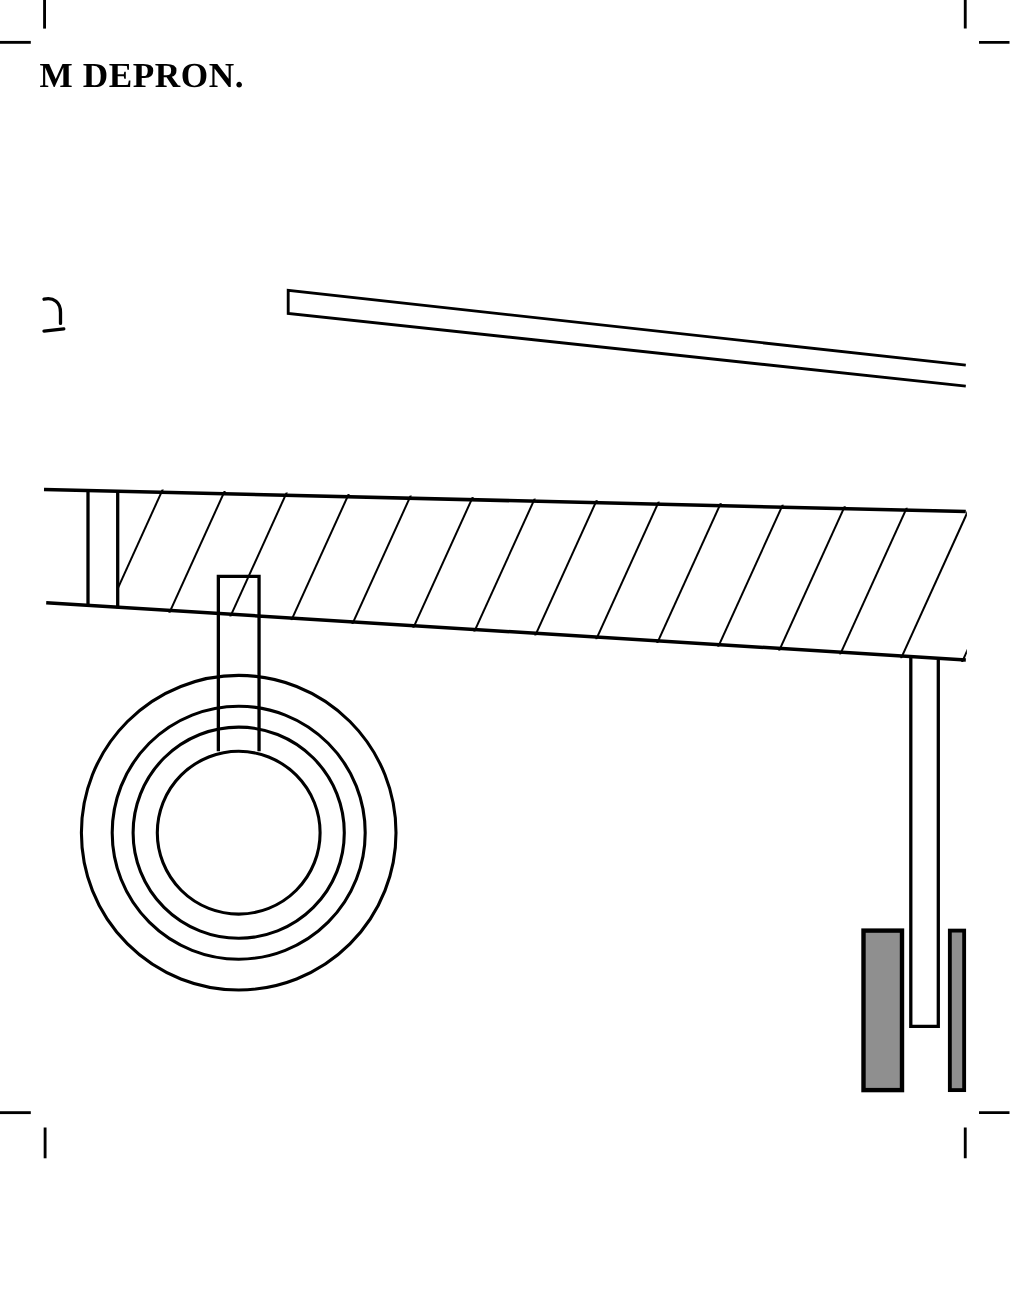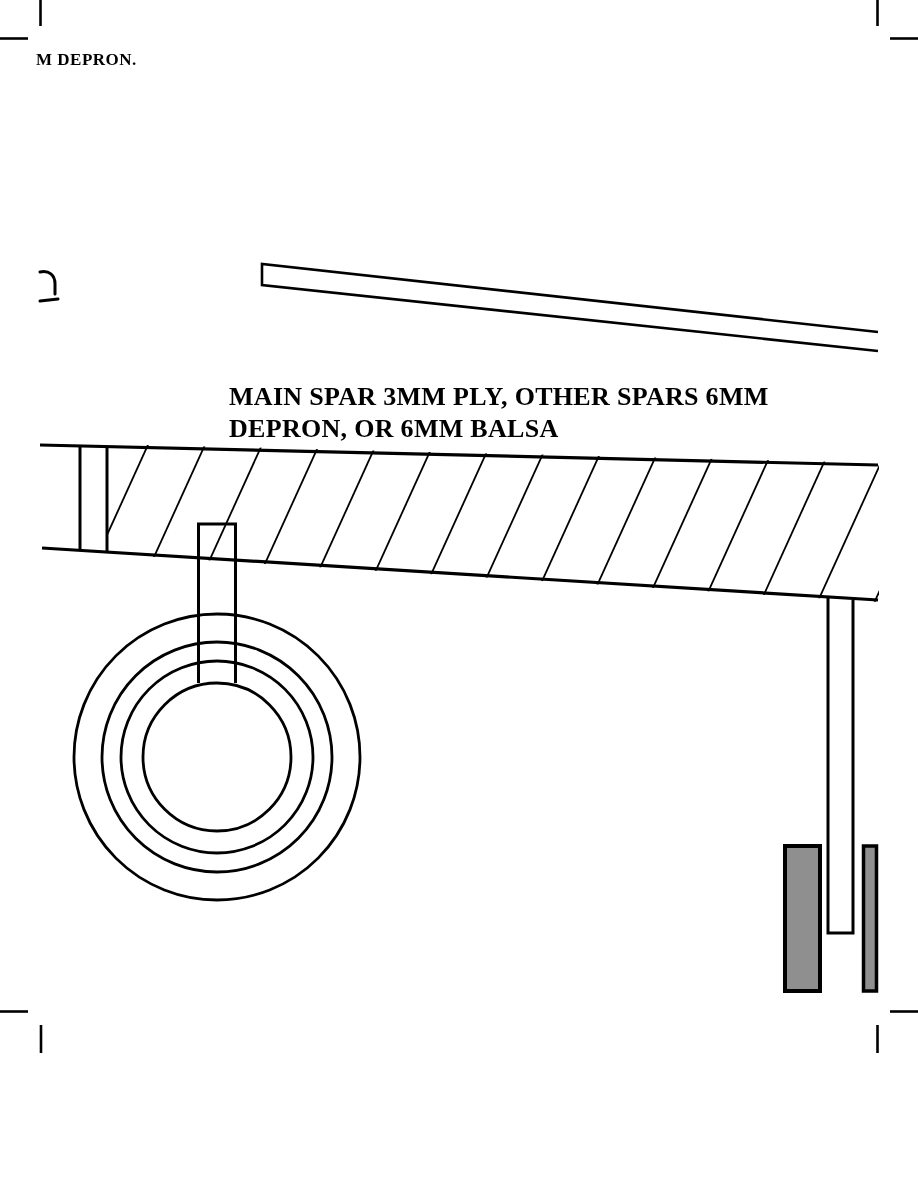--- a/index.html
+++ b/index.html
@@ -23,21 +23,21 @@
   .drawing-text {
     position: absolute;
     color: #000000;
     font-weight: bold;
     font-family: "Liberation Serif", serif;
     white-space: nowrap;
   }
   #page-title-fragment {
     left: 36px;
     top: 50px;
-    font-size: 17px;
+    font-size: 32px;
     letter-spacing: 0.5px;
   }
   #spar-annotation {
     left: 229px;
     top: 381px;
     font-size: 26px;
     line-height: 32px;
     letter-spacing: 0.3px;
   }
 </style>
@@ -108,18 +108,14 @@
     </g>
 
     <path stroke-width="3" stroke-linejoin="miter" d="M 828,598 L 828,933 L 853,933 L 853,600"></path>
 
     <rect x="785" y="846" width="35" height="145" fill="#8f8f8f" stroke="#000000" stroke-width="4"></rect>
     <rect x="863.5" y="846" width="13" height="145" fill="#8f8f8f" stroke="#000000" stroke-width="3.5"></rect>
   </svg>
 
   <div id="page-title-fragment" class="drawing-text">M DEPRON.</div>
 
-  <div id="spar-annotation" class="drawing-text">
-    <div>MAIN SPAR 3MM PLY, OTHER SPARS 6MM</div>
-    <div>DEPRON, OR 6MM BALSA</div>
-  </div>
 
 </div>
 
 </body></html>

